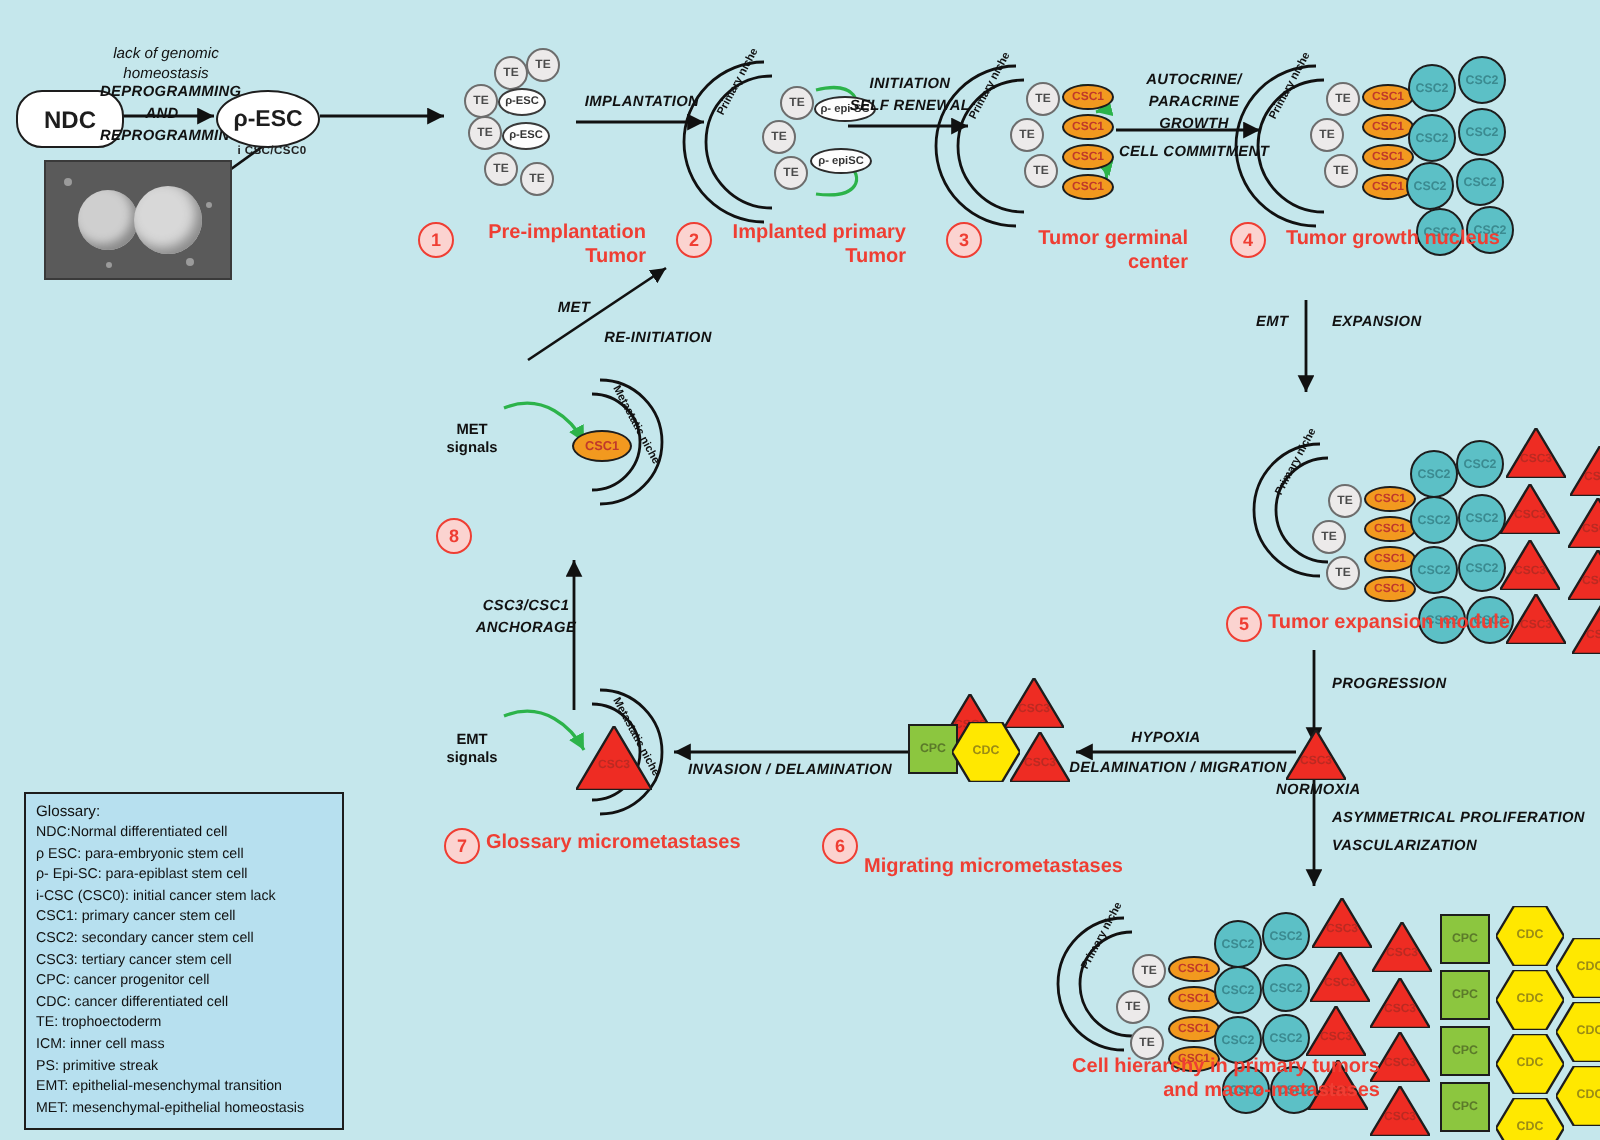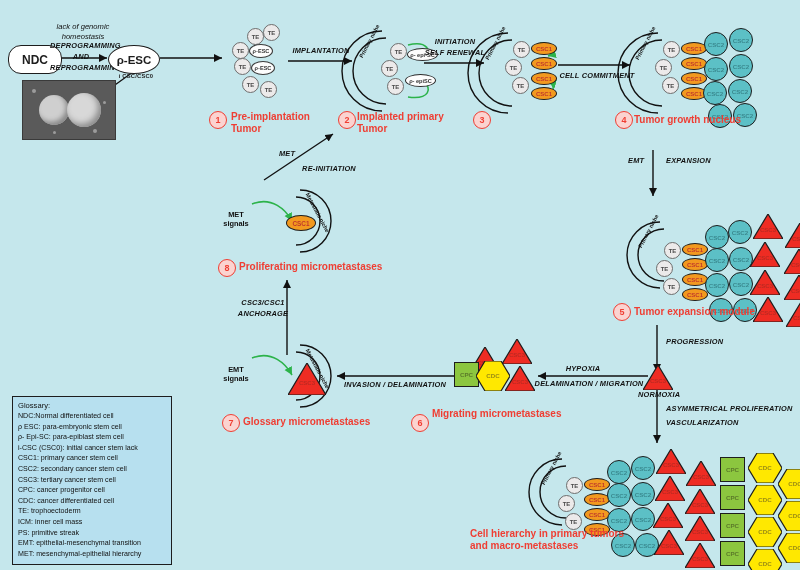--- a/index.html
+++ b/index.html
@@ -14,21 +14,21 @@
   #stage > *{position:absolute;}
 
   
   .proc{
     font-style:italic;font-weight:bold;font-size:7.4px;color:#111;
     letter-spacing:.2px;line-height:11px;text-align:center;white-space:pre-line;
   }
   .proc-l{text-align:left;}
   .plain-it{font-style:italic;font-size:7.6px;color:#111;line-height:10px;text-align:center;white-space:pre-line;}
   .steplabel{
-    color:#ef3e33;font-weight:bold;font-size:10px;line-height:12px;text-align:left;white-space:pre-line;
+    color:#ef3e33;font-weight:bold;font-size:10px;line-height:12px;text-align:right;white-space:pre-line;
   }
   .badge{
     width:16px;height:16px;border-radius:50%;
     background:#fbd3d0;border:1.3px solid #ef3e33;
     color:#ef3e33;font-weight:bold;font-size:9px;
     display:flex;align-items:center;justify-content:center;
   }
   .niche-lbl{
     font-size:5.6px;font-weight:bold;color:#111;white-space:nowrap;
   }
@@ -314,21 +314,25 @@
     <div class="cell csc1" style="position:absolute;left:31px;top:34px;">
         <span>CSC1</span>
       </div>
     <div class="cell csc1" style="position:absolute;left:31px;top:49px;">
         <span>CSC1</span>
       </div>
   </div>
   <div class="badge" style="left:473px;top:111px;">
       <span>3</span>
     </div>
-
+  <div class="steplabel" style="left:490px;top:114px;width:104px;">Tumor germinal center</div>
+
+  <div class="proc" style="left:562px;top:34px;width:70px;">AUTOCRINE/
+PARACRINE
+GROWTH</div>
   <div class="proc" style="left:556px;top:70px;width:82px;">CELL COMMITMENT</div>
 
   <div class="niche-lbl" style="left:634px;top:58px;transform:rotate(-62deg);transform-origin:left top;">Primary niche</div>
   <div style="left:650px;top:36px;width:120px;height:80px;">
     <div class="cell te" style="position:absolute;left:13px;top:5px;">
         <span>TE</span>
       </div>
     <div class="cell te" style="position:absolute;left:5px;top:23px;">
         <span>TE</span>
       </div>
@@ -522,21 +526,21 @@
     <div class="cdc-wrap" style="position:absolute;left:26px;top:19px;">
       <svg width="34" height="30">
           <polygon points="9,0 25,0 34,15 25,30 9,30 0,15" fill="#ffe800" stroke="#1d1d1d" stroke-width="1.2"></polygon>
         </svg>
       <span>CDC</span>
     </div>
   </div>
   <div class="badge" style="left:411px;top:414px;">
       <span>6</span>
     </div>
-  <div class="steplabel" style="left:432px;top:408px;width:150px;text-align:left;">Migrating micrometastases</div>
+  <div class="steplabel" style="left:432px;top:428px;width:150px;text-align:left;">Migrating micrometastases</div>
 
   <div class="proc" style="left:340px;top:379px;width:110px;">INVASION / DELAMINATION</div>
 
   <div class="signal-lbl" style="left:216px;top:365px;width:40px;">EMT
 signals</div>
   <div class="niche-lbl" style="left:310px;top:348px;transform:rotate(62deg);transform-origin:left top;">Metastatic niche</div>
   <div class="csc3-wrap" style="left:288px;top:363px;width:38px;height:32px;">
     <svg width="38" height="32">
         <polygon points="19,0 38,32 0,32" fill="#ee2c23" stroke="#1d1d1d" stroke-width="1.2"></polygon>
       </svg>
@@ -552,21 +556,20 @@
 
   <div class="signal-lbl" style="left:216px;top:210px;width:40px;">MET
 signals</div>
   <div class="niche-lbl" style="left:310px;top:192px;transform:rotate(62deg);transform-origin:left top;">Metastatic niche</div>
   <div class="cell csc1" style="left:286px;top:215px;width:30px;height:16px;font-size:6.4px;">
       <span>CSC1</span>
     </div>
   <div class="badge" style="left:218px;top:259px;">
       <span>8</span>
     </div>
-  <div class="steplabel" style="left:239px;top:261px;width:170px;text-align:left;">Proliferating micrometastases</div>
 
   <div class="proc" style="left:272px;top:148px;width:30px;">MET</div>
   <div class="proc" style="left:294px;top:163px;width:70px;">RE-INITIATION</div>
 
   <div class="niche-lbl" style="left:540px;top:483px;transform:rotate(-62deg);transform-origin:left top;">Primary niche</div>
   <div style="left:552px;top:459px;width:250px;height:110px;">
     <div class="cell te" style="position:absolute;left:14px;top:18px;">
         <span>TE</span>
       </div>
     <div class="cell te" style="position:absolute;left:6px;top:36px;">
@@ -729,16 +732,16 @@
     <div class="g-item">i-CSC (CSC0): initial cancer stem lack</div>
     <div class="g-item">CSC1: primary cancer stem cell</div>
     <div class="g-item">CSC2: secondary cancer stem cell</div>
     <div class="g-item">CSC3: tertiary cancer stem cell</div>
     <div class="g-item">CPC: cancer progenitor cell</div>
     <div class="g-item">CDC: cancer differentiated cell</div>
     <div class="g-item">TE: trophoectoderm</div>
     <div class="g-item">ICM: inner cell mass</div>
     <div class="g-item">PS: primitive streak</div>
     <div class="g-item">EMT: epithelial-mesenchymal transition</div>
-    <div class="g-item">MET: mesenchymal-epithelial hierarchy</div>
+    <div class="g-item">MET: mesenchymal-epithelial homeostasis</div>
   </div>
 
 </div>
 
 </body></html>

